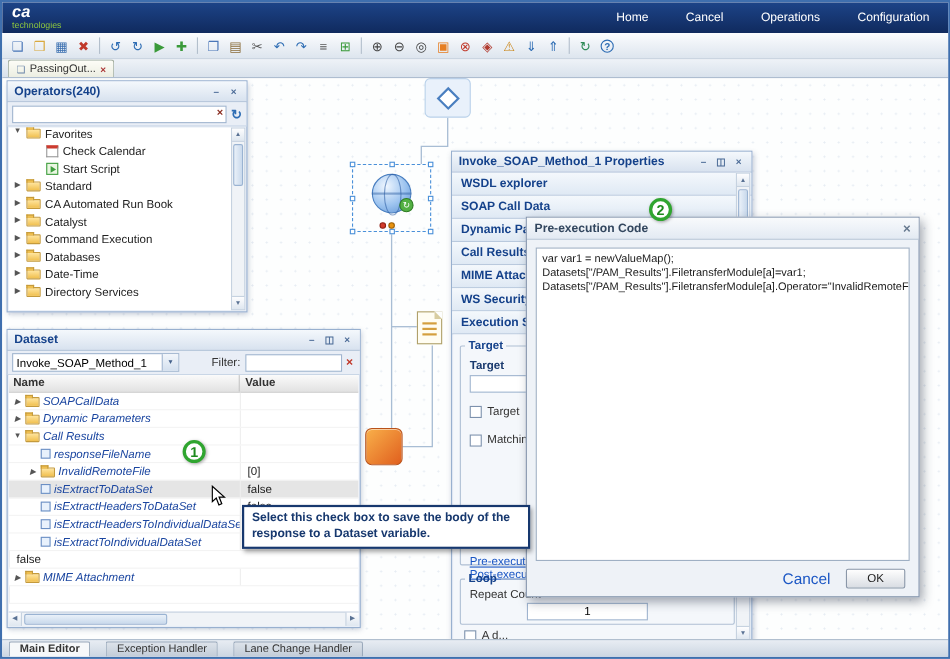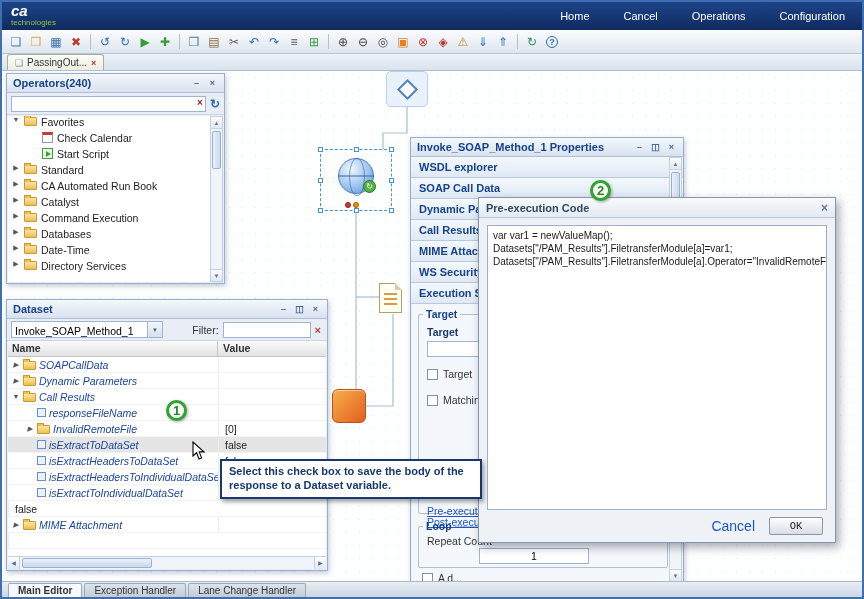--- a/index.html
+++ b/index.html
@@ -135,31 +135,31 @@
   .props-scroll{top:19px;right:1px;bottom:1px}
 
   
   .dialog{position:absolute;left:476px;top:126px;width:358px;height:346px;background:#eef2f7;border:1px solid #8495ac;box-shadow:3px 4px 9px rgba(30,40,60,.4);z-index:20}
   .dlg-title{height:20px;display:flex;align-items:center;padding:0 7px;background:linear-gradient(#f8fafc,#e3eaf3);border-bottom:1px solid #bac7d8;font-weight:bold;color:#33475f;font-size:11px}
   .dlg-close{margin-left:auto;color:#66798f;cursor:pointer;font-size:12px}
   .code-area{position:absolute;left:8px;top:27px;right:8px;bottom:32px;background:#fff;border:1px solid #9fb0c4;padding:3px 5px;font-size:10px;line-height:13px;color:#1a1a1a;overflow:hidden}
   .code-line{white-space:nowrap}
   .dlg-footer{position:absolute;right:12px;bottom:7px;display:flex;align-items:center;gap:14px}
   .cancel-link{color:#1a56c4;font-size:14px;cursor:pointer}
-  .ok-button{width:54px;height:18px;font-size:10.5px;background:linear-gradient(#fefefe,#d9dde3);border:1px solid #8a97a8;border-radius:2px;color:#222;font-family:Liberation Mono, monospace;cursor:pointer}
+  .ok-button{width:54px;height:18px;font-size:10.5px;background:linear-gradient(#fefefe,#d9dde3);border:1px solid #8a97a8;border-radius:2px;color:#222;font-family:Liberation Sans, sans-serif;cursor:pointer}
 
   
   .callout{position:absolute;left:218px;top:388px;width:262px;padding:4px 7px;background:#fff;border:2px solid #17386e;color:#17386e;font-weight:bold;font-size:11px;line-height:1.25;box-shadow:2px 3px 4px rgba(0,0,0,.35);z-index:30}
   .badge{position:absolute;width:21px;height:21px;border-radius:50%;background:#fff;border:3px solid #2fa52f;color:#1d8a1d;font-weight:bold;font-size:13px;display:flex;align-items:center;justify-content:center;box-shadow:1px 1px 3px rgba(0,0,0,.35);z-index:40}
   .badge.b1{left:164px;top:329px}
   .badge.b2{left:588px;top:109px}
   .cursor{position:absolute;left:190px;top:370px;z-index:50;pointer-events:none}
 
   
-  .bottombar{position:absolute;left:0;bottom:0;right:0;height:16px;background:linear-gradient(#e8edf3,#ccd6e2);border-top:1px solid #a9b8ca;display:flex;align-items:flex-end;padding-left:6px;gap:2px;z-index:60}
+  .bottombar{position:absolute;left:0;bottom:0;right:0;height:16px;background:linear-gradient(#e8edf3,#ccd6e2);border-top:1px solid #a9b8ca;display:flex;align-items:flex-end;padding-left:6px;gap:14px;z-index:60}
   .btab{padding:1px 9px 1px;font-size:10px;background:linear-gradient(#dde3ea,#c2ccd8);border:1px solid #9aa9bb;border-bottom:none;border-radius:2px 2px 0 0;color:#333;cursor:pointer;white-space:nowrap}
   .btab.active{background:#f6f8fa;font-weight:bold}
 </style>
 </head>
 <body>
 
 <div class="app" data-name="application-window">
 
   <div class="topbar" data-name="top-navigation-bar">
     <div class="logo" data-name="ca-logo">

